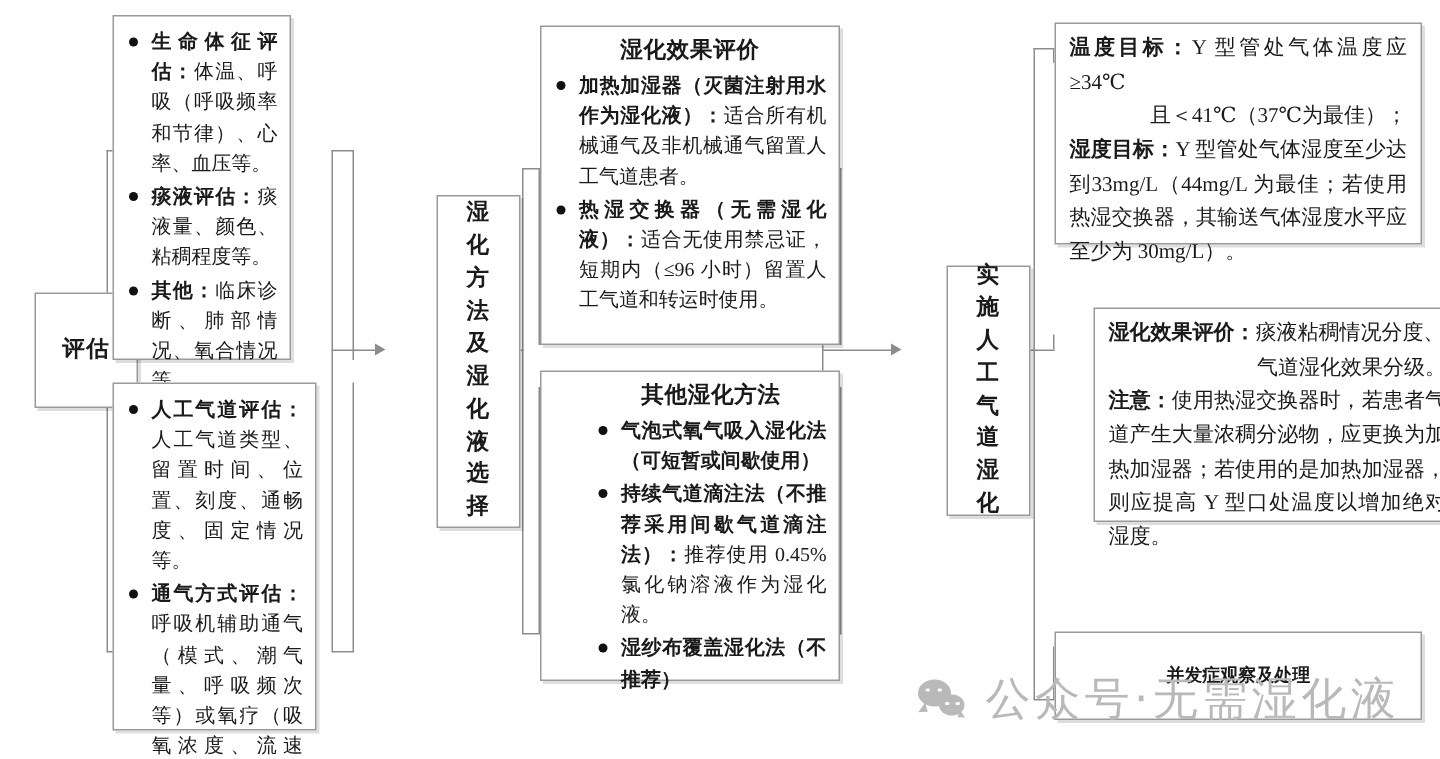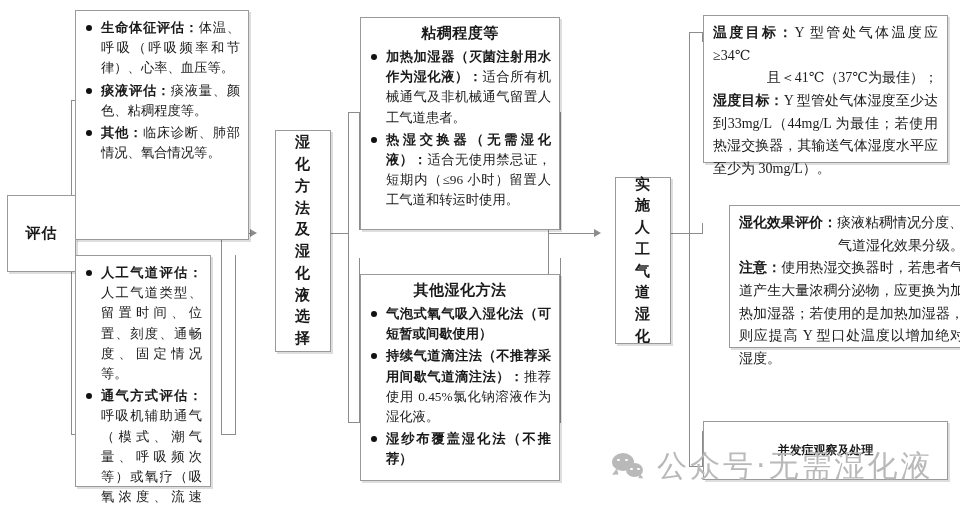--- a/index.html
+++ b/index.html
@@ -20,20 +20,21 @@
     box-sizing:border-box;
     box-shadow:2px 2px 0 rgba(0,0,0,0.13);
   }
 
   
   .vbox{
     display:flex;align-items:center;justify-content:center;
     text-align:center;
     font-weight:bold;
     line-height:1.45;
+    margin-left:16px;
   }
   .vbox .vtxt{
     display:block;
     font-size:15px;
     letter-spacing:1px;
     word-break:break-all;
     font-weight:bold;
   }
 
   .title{
@@ -160,48 +161,48 @@
   <div class="ln h" style="left:689px;top:233px;width:14px;"></div>
   <div class="ln h" style="left:689px;top:466px;width:14px;"></div>
   <div class="ln v" style="left:702px;top:32px;height:10px;"></div>
   <div class="ln v" style="left:702px;top:223px;height:10px;"></div>
   <div class="ln v" style="left:702px;top:431px;height:35px;"></div>
 
   <div class="box vbox" style="left:7px;top:195px;width:69px;height:77px;">
     <span class="vtxt">评估</span>
   </div>
 
-  <div class="box" style="left:75px;top:10px;width:174px;height:230px;padding:7px 0;">
+  <div class="box" style="left:75px;top:10px;width:119px;height:230px;padding:7px 0;">
     <ul class="blist">
       <li><span class="bterm">生命体征评估：</span><span>体温、呼吸（呼吸频率和节律）、心率、血压等。</span></li>
       <li><span class="bterm">痰液评估：</span><span>痰液量、颜色、粘稠程度等。</span></li>
       <li><span class="bterm">其他：</span><span>临床诊断、肺部情况、氧合情况等。</span></li>
     </ul>
   </div>
 
   <div class="box" style="left:75px;top:255px;width:136px;height:232px;padding:7px 0;">
     <ul class="blist">
       <li><span class="bterm">人工气道评估：</span><span>人工气道类型、留置时间、位置、刻度、通畅度、固定情况等。</span></li>
       <li><span class="bterm">通气方式评估：</span><span>呼吸机辅助通气（模式、潮气量、呼吸频次等）或氧疗（吸氧浓度、流速等）。</span></li>
     </ul>
   </div>
 
   <div class="box vbox" style="left:275px;top:130px;width:56px;height:222px;padding:0 14px;">
     <span class="vtxt">湿化方法及湿化液选择</span>
   </div>
 
   <div class="box" style="left:360px;top:17px;width:200px;height:213px;">
-    <div class="title">粘稠程度等</div>
+    <div class="title">湿化效果评价</div>
     <ul class="blist">
       <li><span class="bterm">加热加湿器（灭菌注射用水作为湿化液）：</span><span>适合所有机械通气及非机械通气留置人工气道患者。</span></li>
       <li><span class="bterm">热湿交换器（无需湿化液）：</span><span>适合无使用禁忌证，短期内（≤96 小时）留置人工气道和转运时使用。</span></li>
     </ul>
   </div>
 
-  <div class="box" style="left:360px;top:274px;width:200px;height:207px;">
+  <div class="box" style="left:360px;top:247px;width:200px;height:207px;padding-left:28px;">
     <div class="title">其他湿化方法</div>
     <ul class="blist">
       <li><span class="bterm">气泡式氧气吸入湿化法（可短暂或间歇使用）</span><span></span></li>
       <li><span class="bterm">持续气道滴注法（不推荐采用间歇气道滴注法）：</span><span>推荐使用 0.45%氯化钠溶液作为湿化液。</span></li>
       <li><span class="bterm">湿纱布覆盖湿化法（不推荐）</span><span></span></li>
     </ul>
   </div>
 
   <div class="box vbox" style="left:615px;top:177px;width:56px;height:167px;padding:0 14px;">
     <span class="vtxt">实施人工气道湿化</span>

